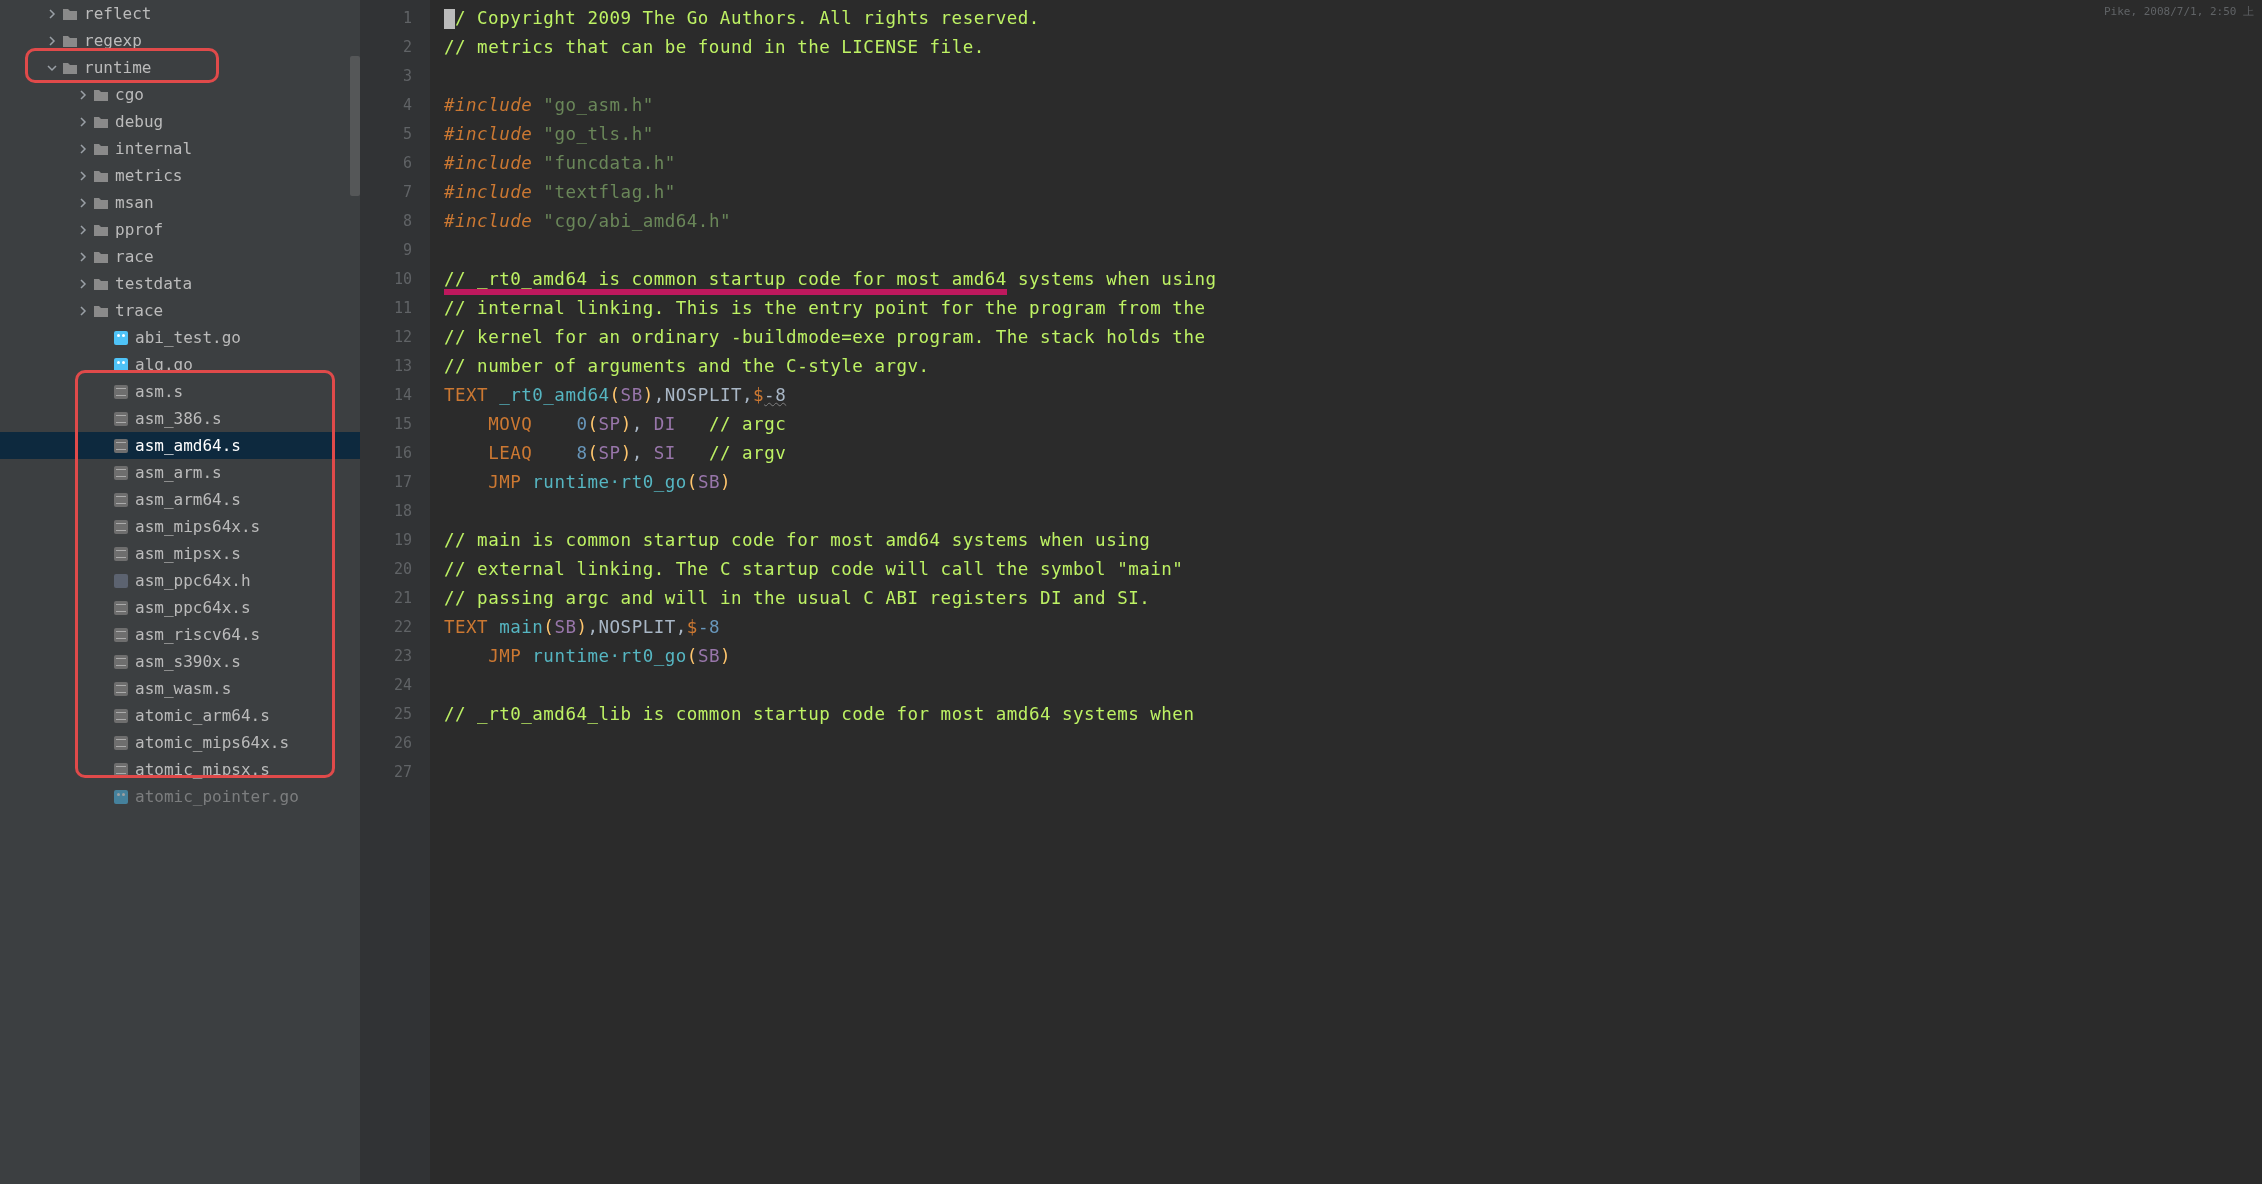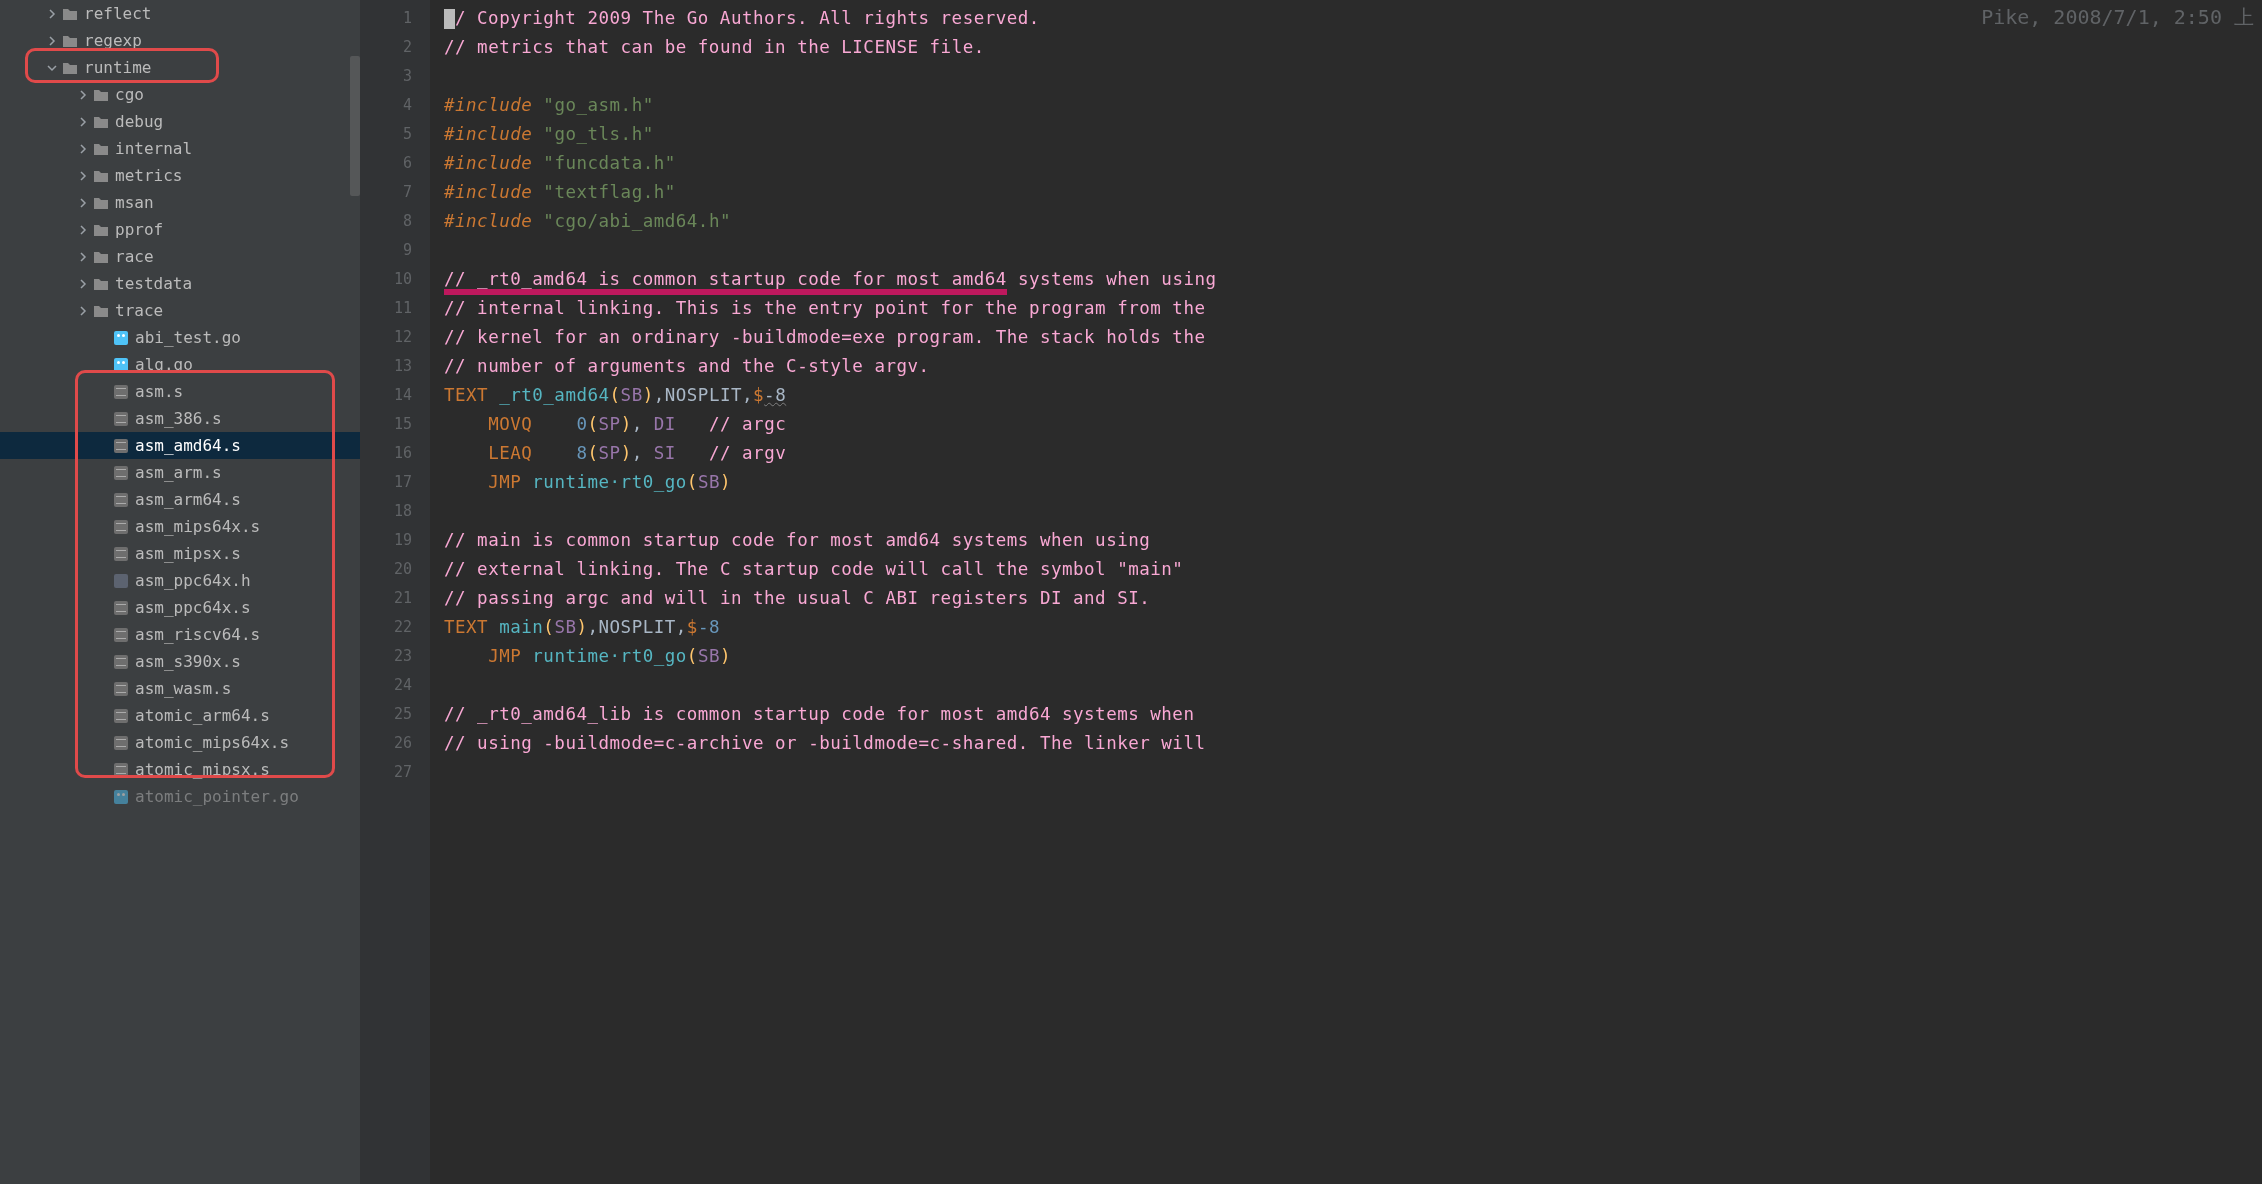--- a/index.html
+++ b/index.html
@@ -82,21 +82,21 @@
   position: relative;
   overflow: hidden;
 }
 .code-line {
   height: 29px;
   line-height: 29px;
   white-space: pre;
   font-family: 'Menlo', 'Consolas', monospace;
   letter-spacing: 0.5px;
 }
-.comment { color: #f9a8d4; }
+.comment { color: #bef264; }
 .preproc { color: #cc7832; font-style: italic; }
 .string { color: #6a8759; }
 .keyword { color: #cc7832; }
 .func { color: #56b6c2; }
 .paren-y { color: #ffc66d; }
 .ident { color: #9876aa; }
 .num { color: #6897bb; }
 .bulb {
   display: inline-block;
   width: 14px;
@@ -118,21 +118,21 @@
 }
 .squiggle {
   text-decoration: underline wavy #808080;
   text-decoration-thickness: 1px;
 }
 .author-info {
   position: absolute;
   top: 4px;
   right: 8px;
   color: #606366;
-  font-size: 20px;
+  font-size: 11px;
 }
 .scrollbar-track {
   position: absolute;
   right: 0;
   top: 56px;
   width: 10px;
   height: 140px;
   background: #555758;
   border-radius: 2px;
 }
@@ -529,15 +529,14 @@
       <div class="code-line"><span>    </span><span class="keyword">LEAQ</span><span>    </span><span class="num">8</span><span class="paren-y">(</span><span class="ident">SP</span><span class="paren-y">)</span><span>, </span><span class="ident">SI</span><span>   </span><span class="comment">// argv</span></div>
       <div class="code-line"><span>    </span><span class="keyword">JMP</span><span> </span><span class="func">runtime·rt0_go</span><span class="paren-y">(</span><span class="ident">SB</span><span class="paren-y">)</span></div>
       <div class="code-line"></div>
       <div class="code-line"><span class="comment">// main is common startup code for most amd64 systems when using</span></div>
       <div class="code-line"><span class="comment">// external linking. The C startup code will call the symbol "main"</span></div>
       <div class="code-line"><span class="comment">// passing argc and will in the usual C ABI registers DI and SI.</span></div>
       <div class="code-line"><span class="keyword">TEXT </span><span class="func">main</span><span class="paren-y">(</span><span class="ident">SB</span><span class="paren-y">)</span><span>,NOSPLIT,</span><span class="keyword">$</span><span class="num">-8</span></div>
       <div class="code-line"><span>    </span><span class="keyword">JMP</span><span> </span><span class="func">runtime·rt0_go</span><span class="paren-y">(</span><span class="ident">SB</span><span class="paren-y">)</span></div>
       <div class="code-line"></div>
       <div class="code-line"><span class="comment">// _rt0_amd64_lib is common startup code for most amd64 systems when</span></div>
-      <div class="code-line"><span class="comment">// using -buildmode=c-archive or -buildmode=c-shared. The linker will</span></div>
     </div>
 </div>
 
 </body></html>

